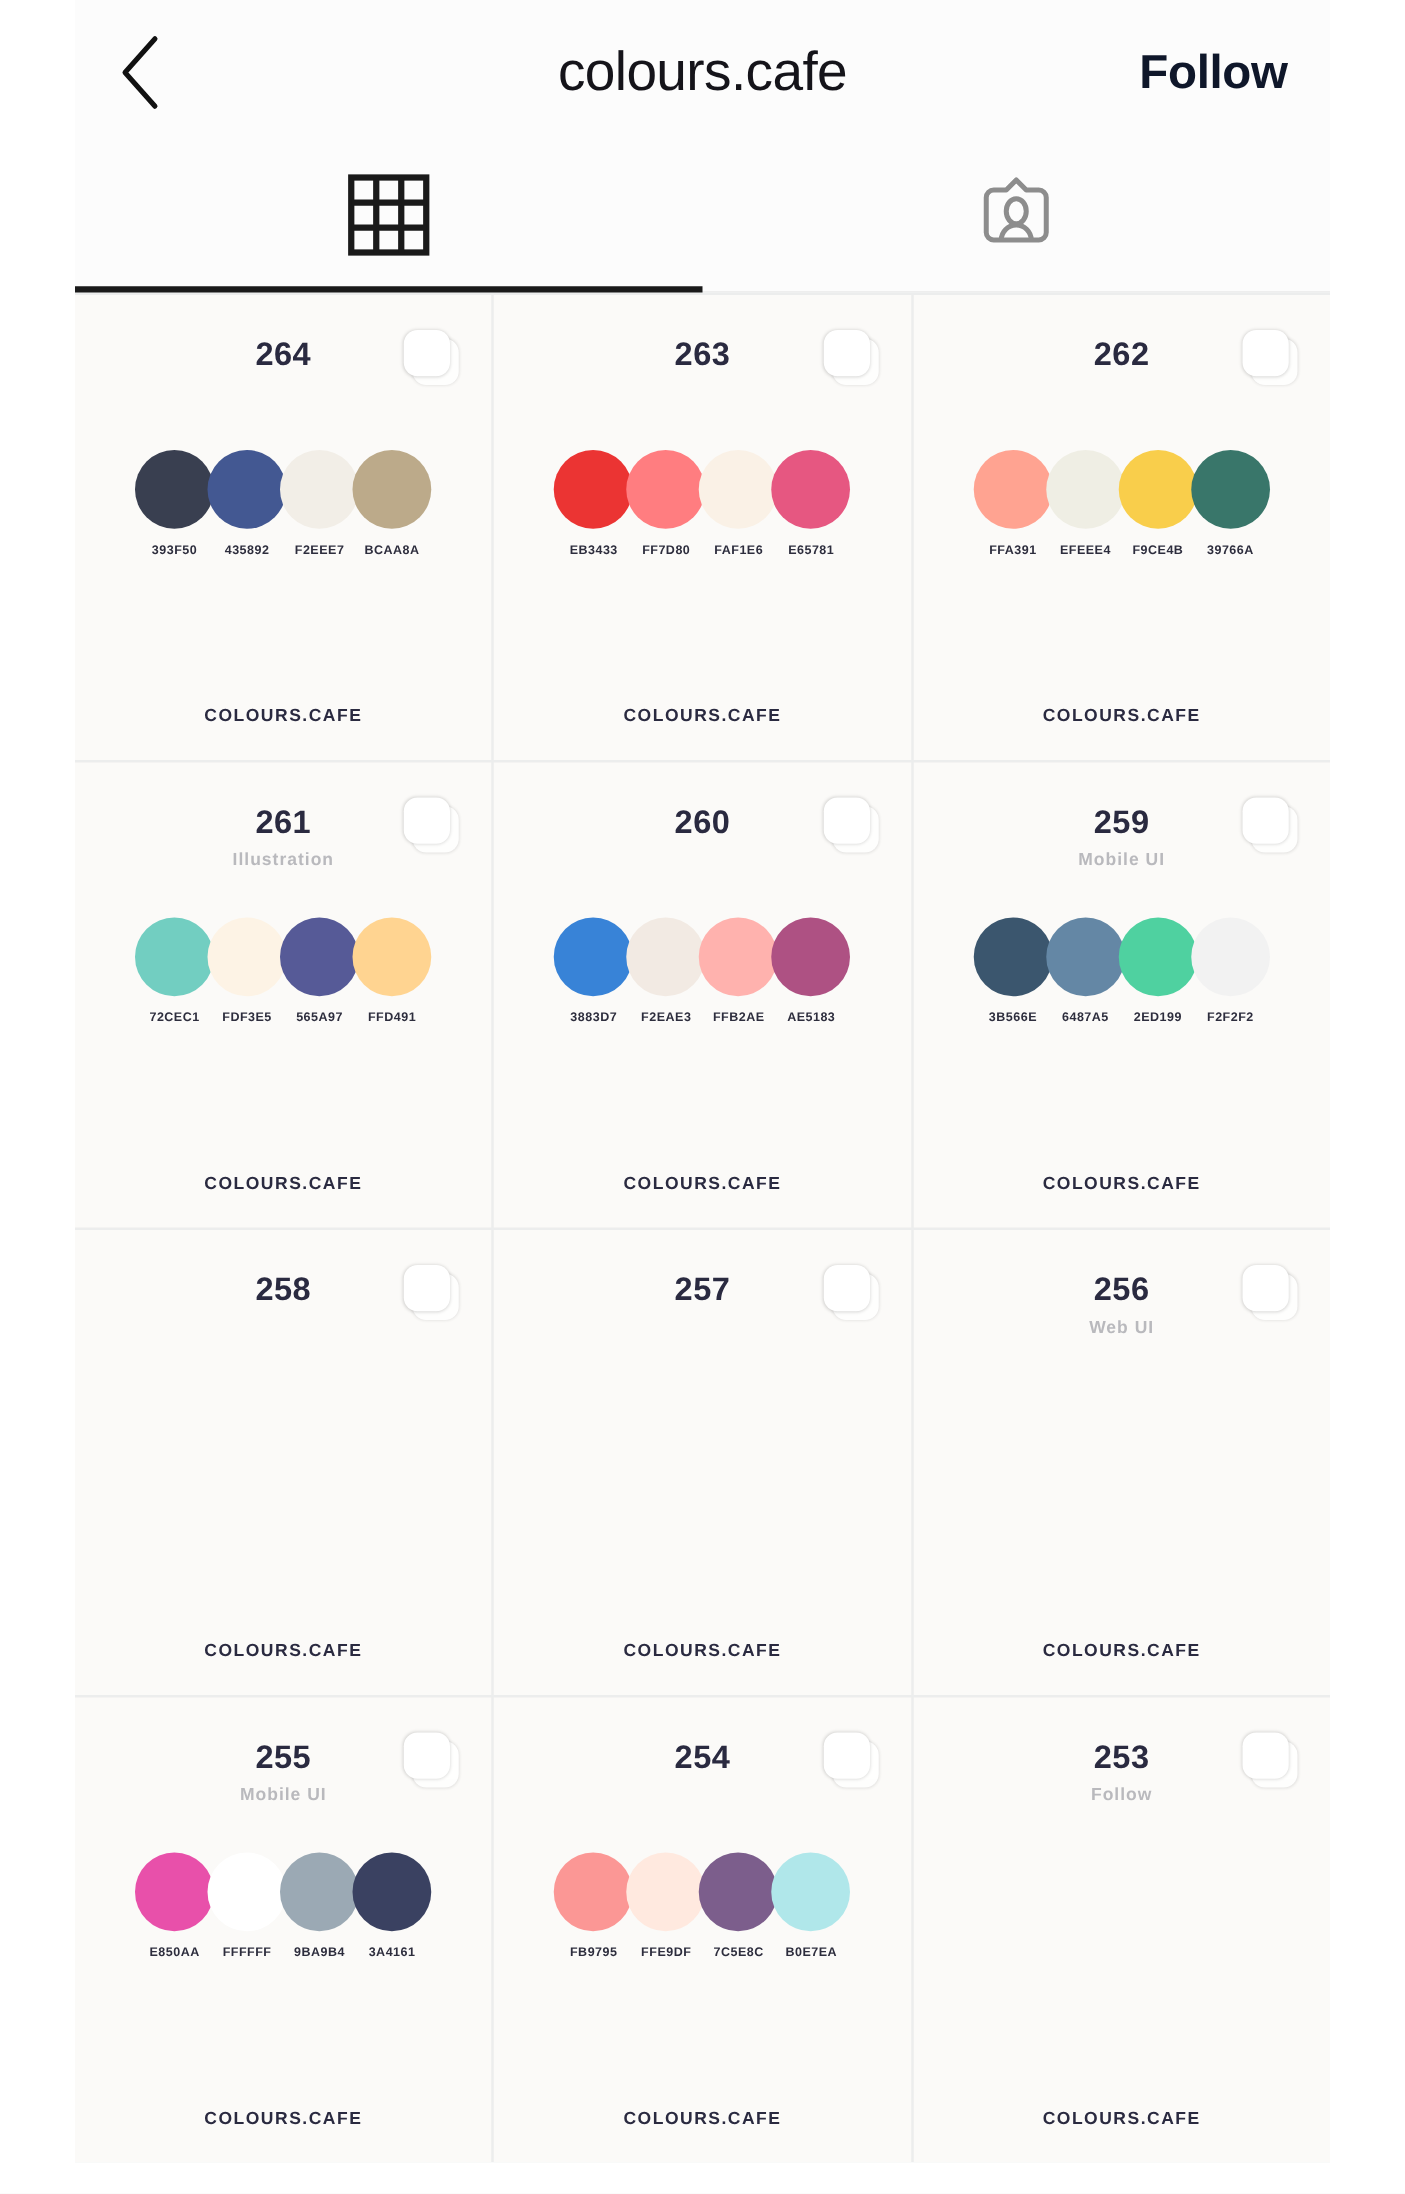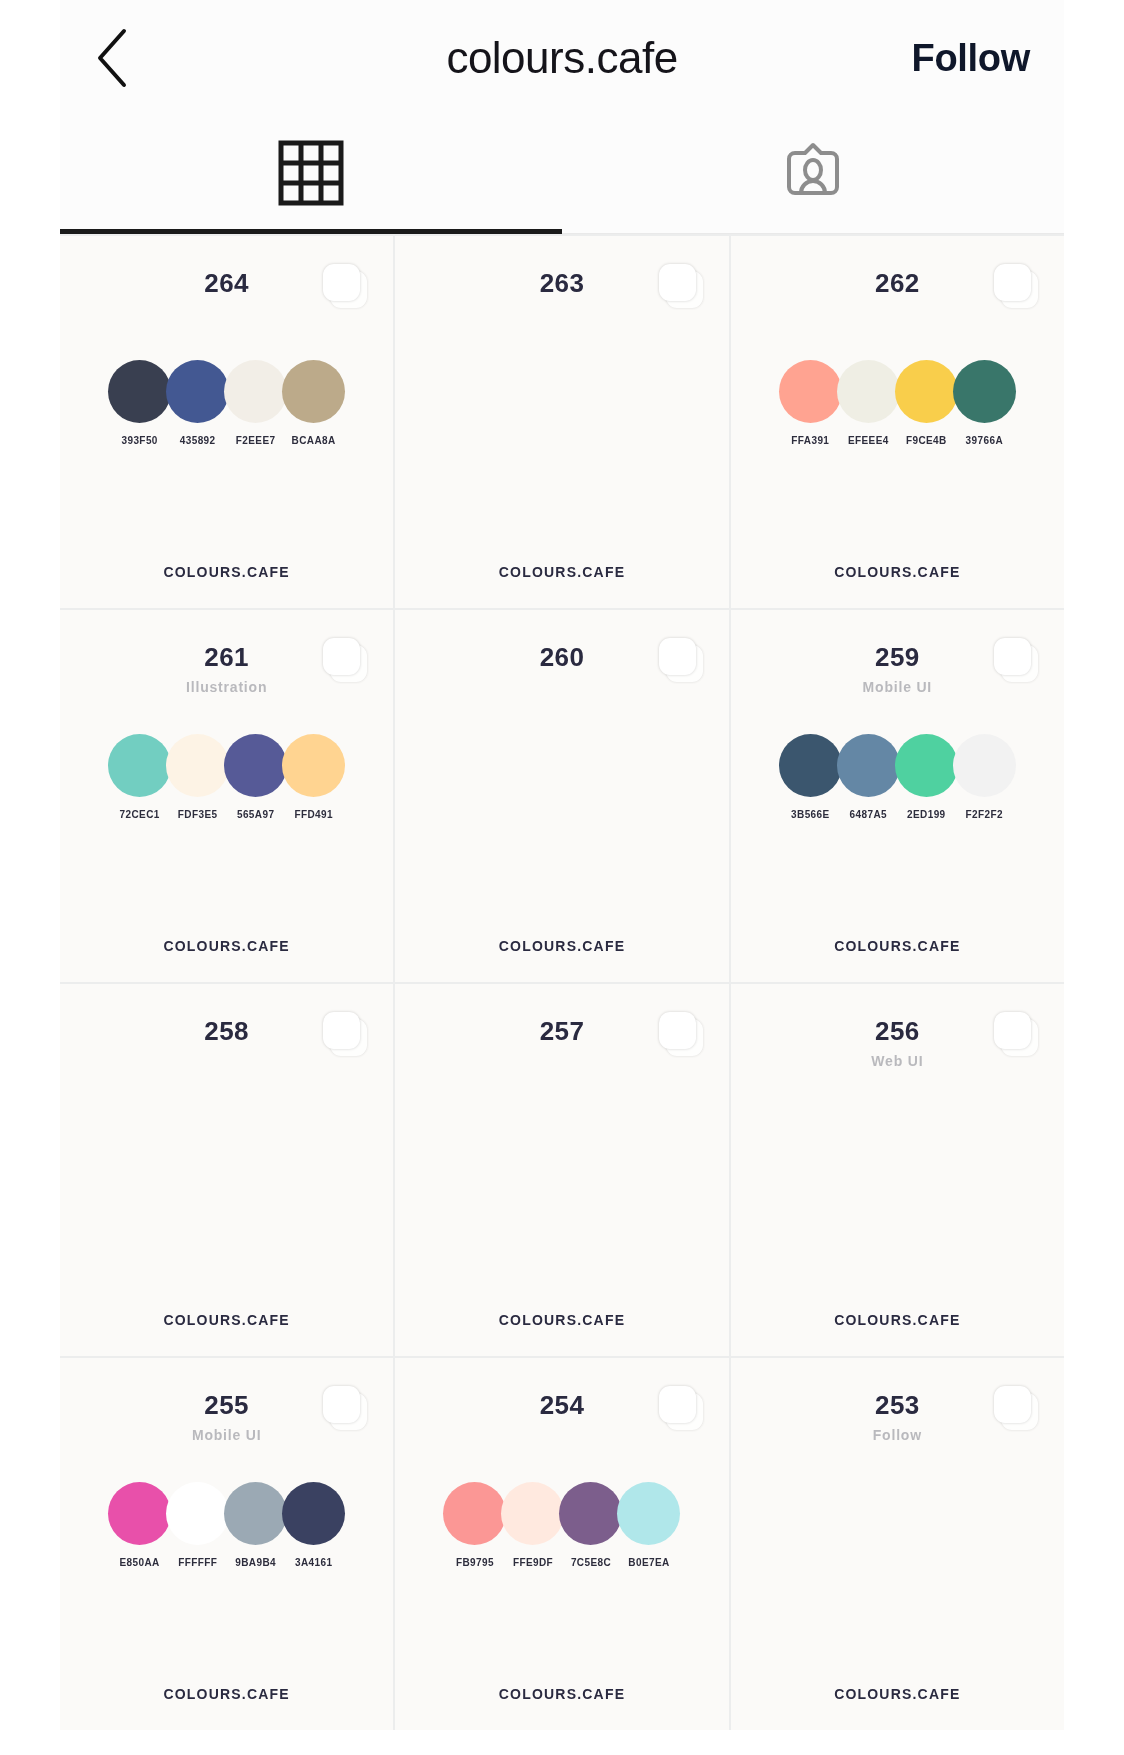--- a/index.html
+++ b/index.html
@@ -243,20 +243,38 @@
         <div class="cell-foot">COLOURS.CAFE</div>
         <div class="carousel-icon">
           <div class="back-sq"></div>
           <div class="front-sq"></div>
         </div>
       </div>
       <div class="cell">
         <div class="cell-inner">
           <div class="cell-num">263</div>
         </div>
+        <div class="swatches">
+          <div class="sw">
+            <div class="dot" style="background:#EB3433"></div>
+            <div class="hex">EB3433</div>
+          </div>
+          <div class="sw">
+            <div class="dot" style="background:#FF7D80"></div>
+            <div class="hex">FF7D80</div>
+          </div>
+          <div class="sw">
+            <div class="dot" style="background:#FAF1E6"></div>
+            <div class="hex">FAF1E6</div>
+          </div>
+          <div class="sw">
+            <div class="dot" style="background:#E65781"></div>
+            <div class="hex">E65781</div>
+          </div>
+        </div>
         <div class="cell-foot">COLOURS.CAFE</div>
         <div class="carousel-icon">
           <div class="back-sq"></div>
           <div class="front-sq"></div>
         </div>
       </div>
       <div class="cell">
         <div class="cell-inner">
           <div class="cell-num">262</div>
         </div>
@@ -310,20 +328,38 @@
         <div class="cell-foot">COLOURS.CAFE</div>
         <div class="carousel-icon">
           <div class="back-sq"></div>
           <div class="front-sq"></div>
         </div>
       </div>
       <div class="cell">
         <div class="cell-inner">
           <div class="cell-num">260</div>
         </div>
+        <div class="swatches">
+          <div class="sw">
+            <div class="dot" style="background:#3883D7"></div>
+            <div class="hex">3883D7</div>
+          </div>
+          <div class="sw">
+            <div class="dot" style="background:#F2EAE3"></div>
+            <div class="hex">F2EAE3</div>
+          </div>
+          <div class="sw">
+            <div class="dot" style="background:#FFB2AE"></div>
+            <div class="hex">FFB2AE</div>
+          </div>
+          <div class="sw">
+            <div class="dot" style="background:#AE5183"></div>
+            <div class="hex">AE5183</div>
+          </div>
+        </div>
         <div class="cell-foot">COLOURS.CAFE</div>
         <div class="carousel-icon">
           <div class="back-sq"></div>
           <div class="front-sq"></div>
         </div>
       </div>
       <div class="cell">
         <div class="cell-inner">
           <div class="cell-num">259</div>
           <div class="cell-sub">Mobile UI</div>

